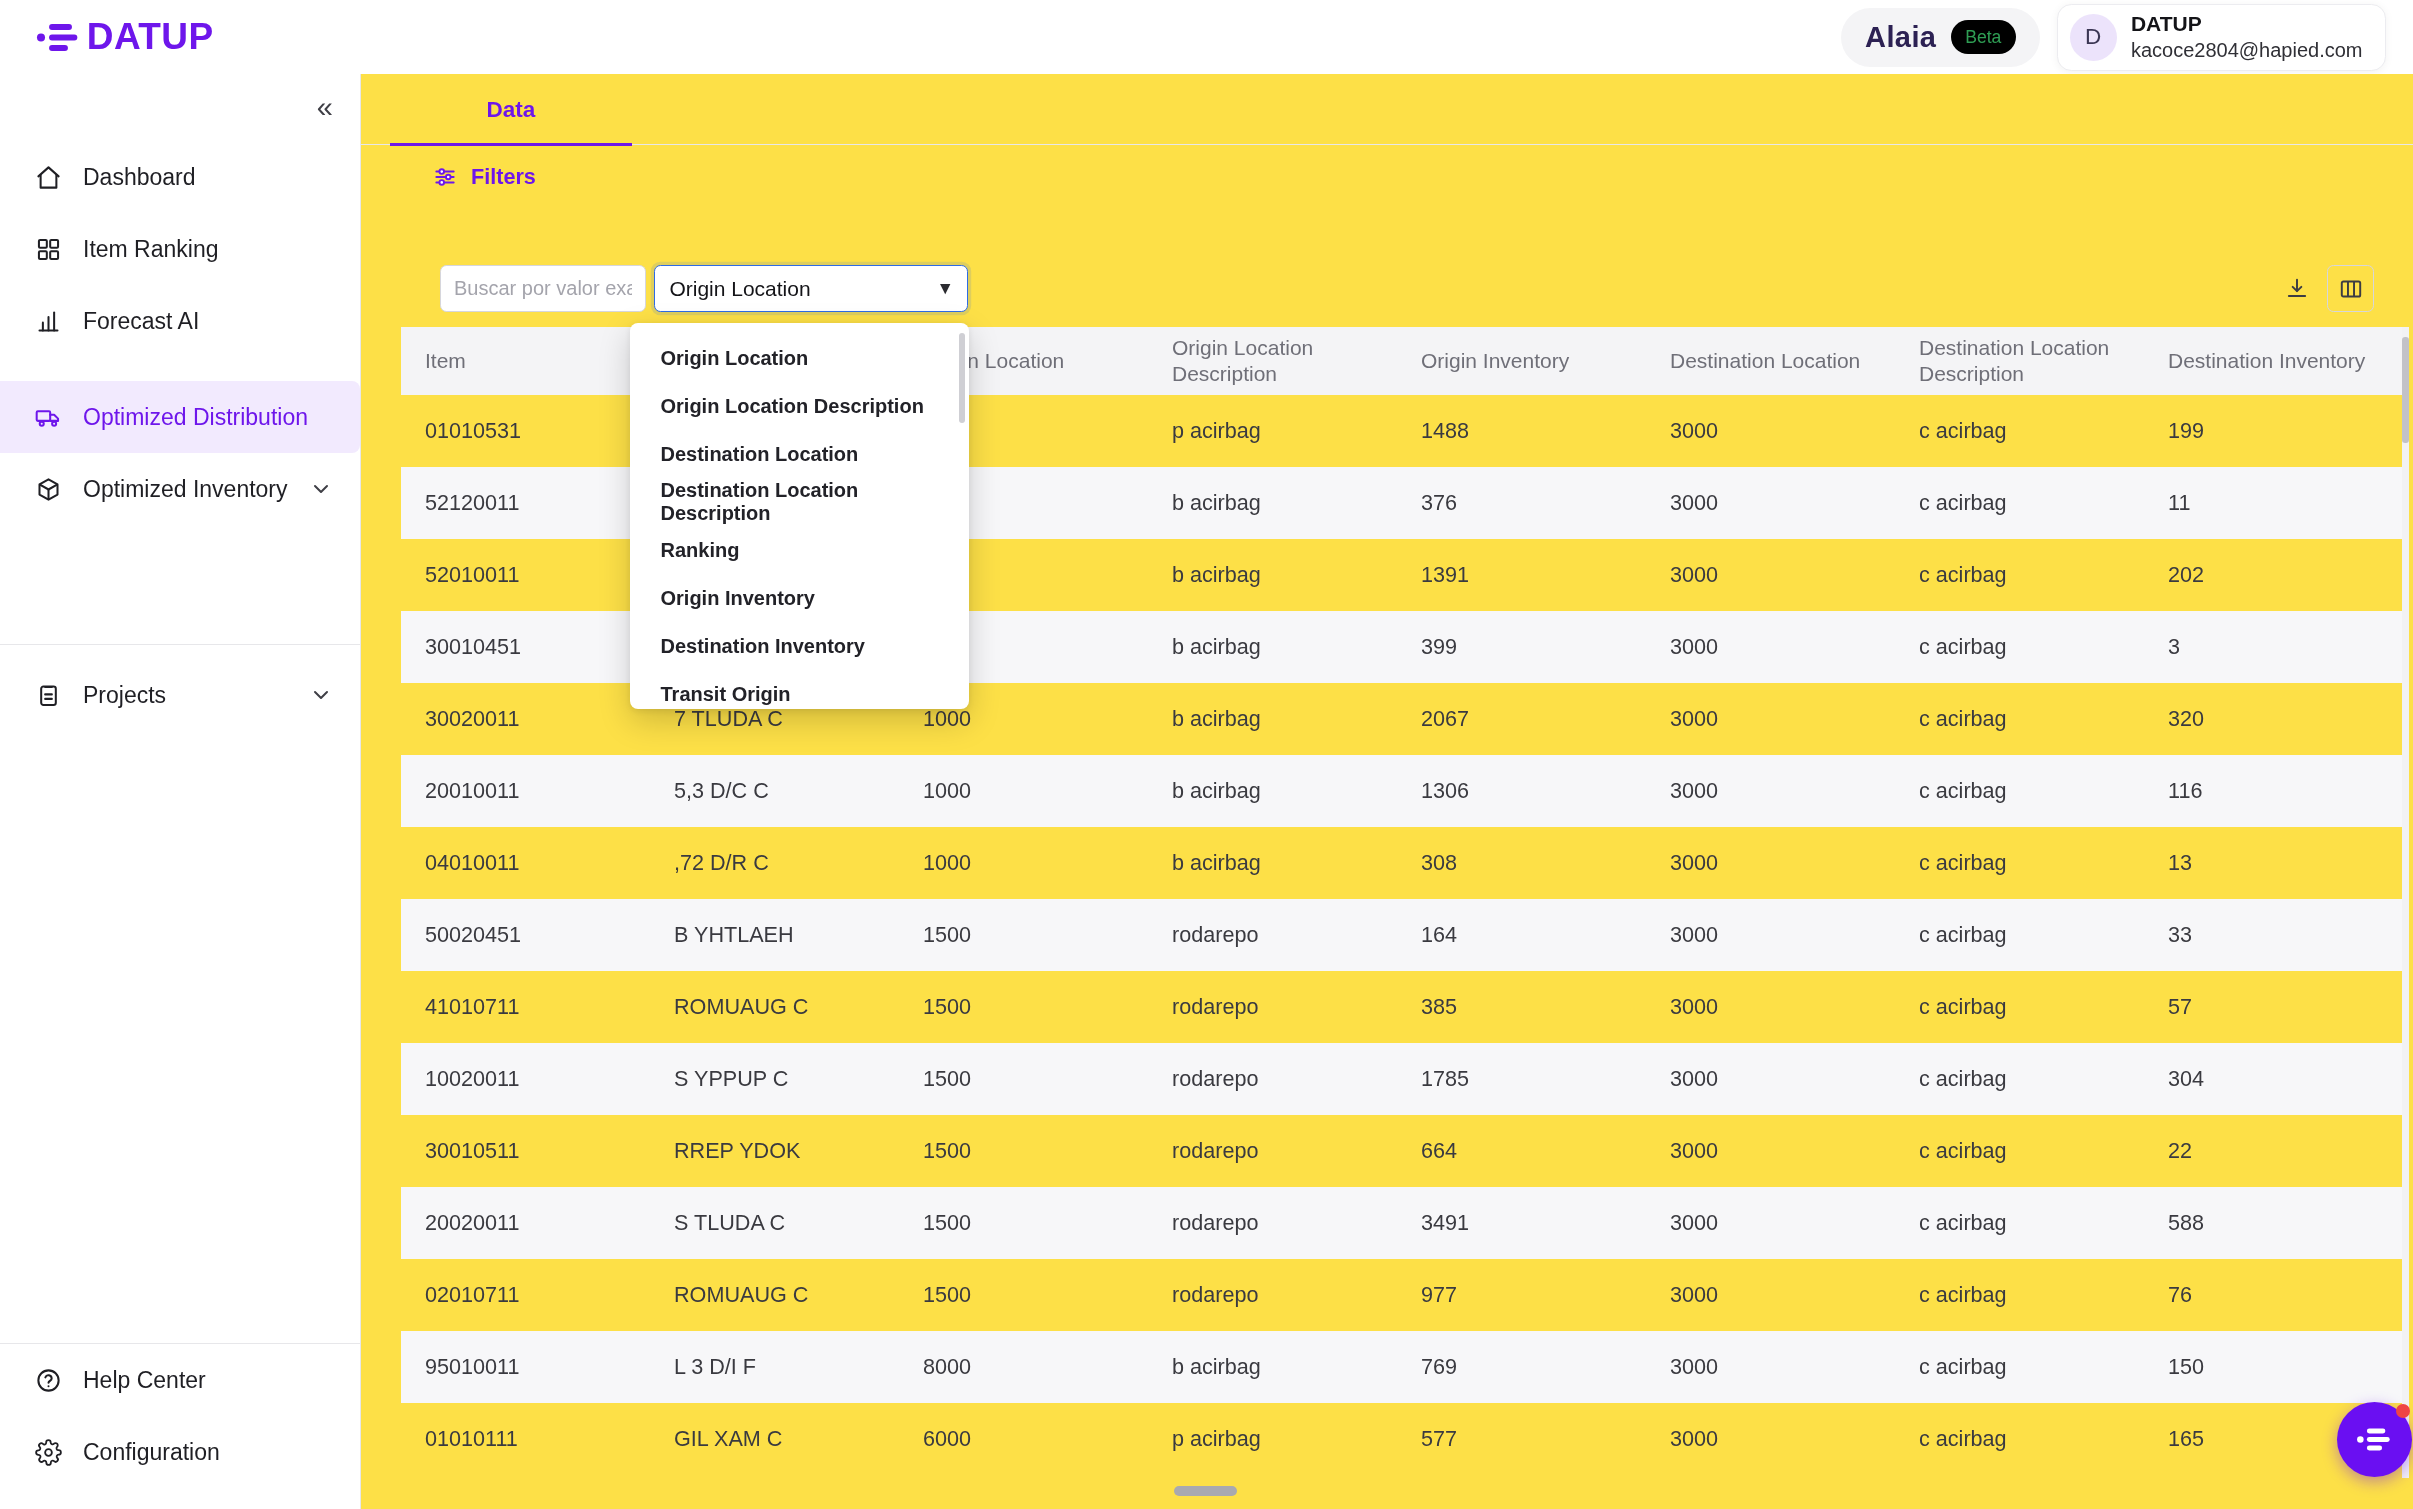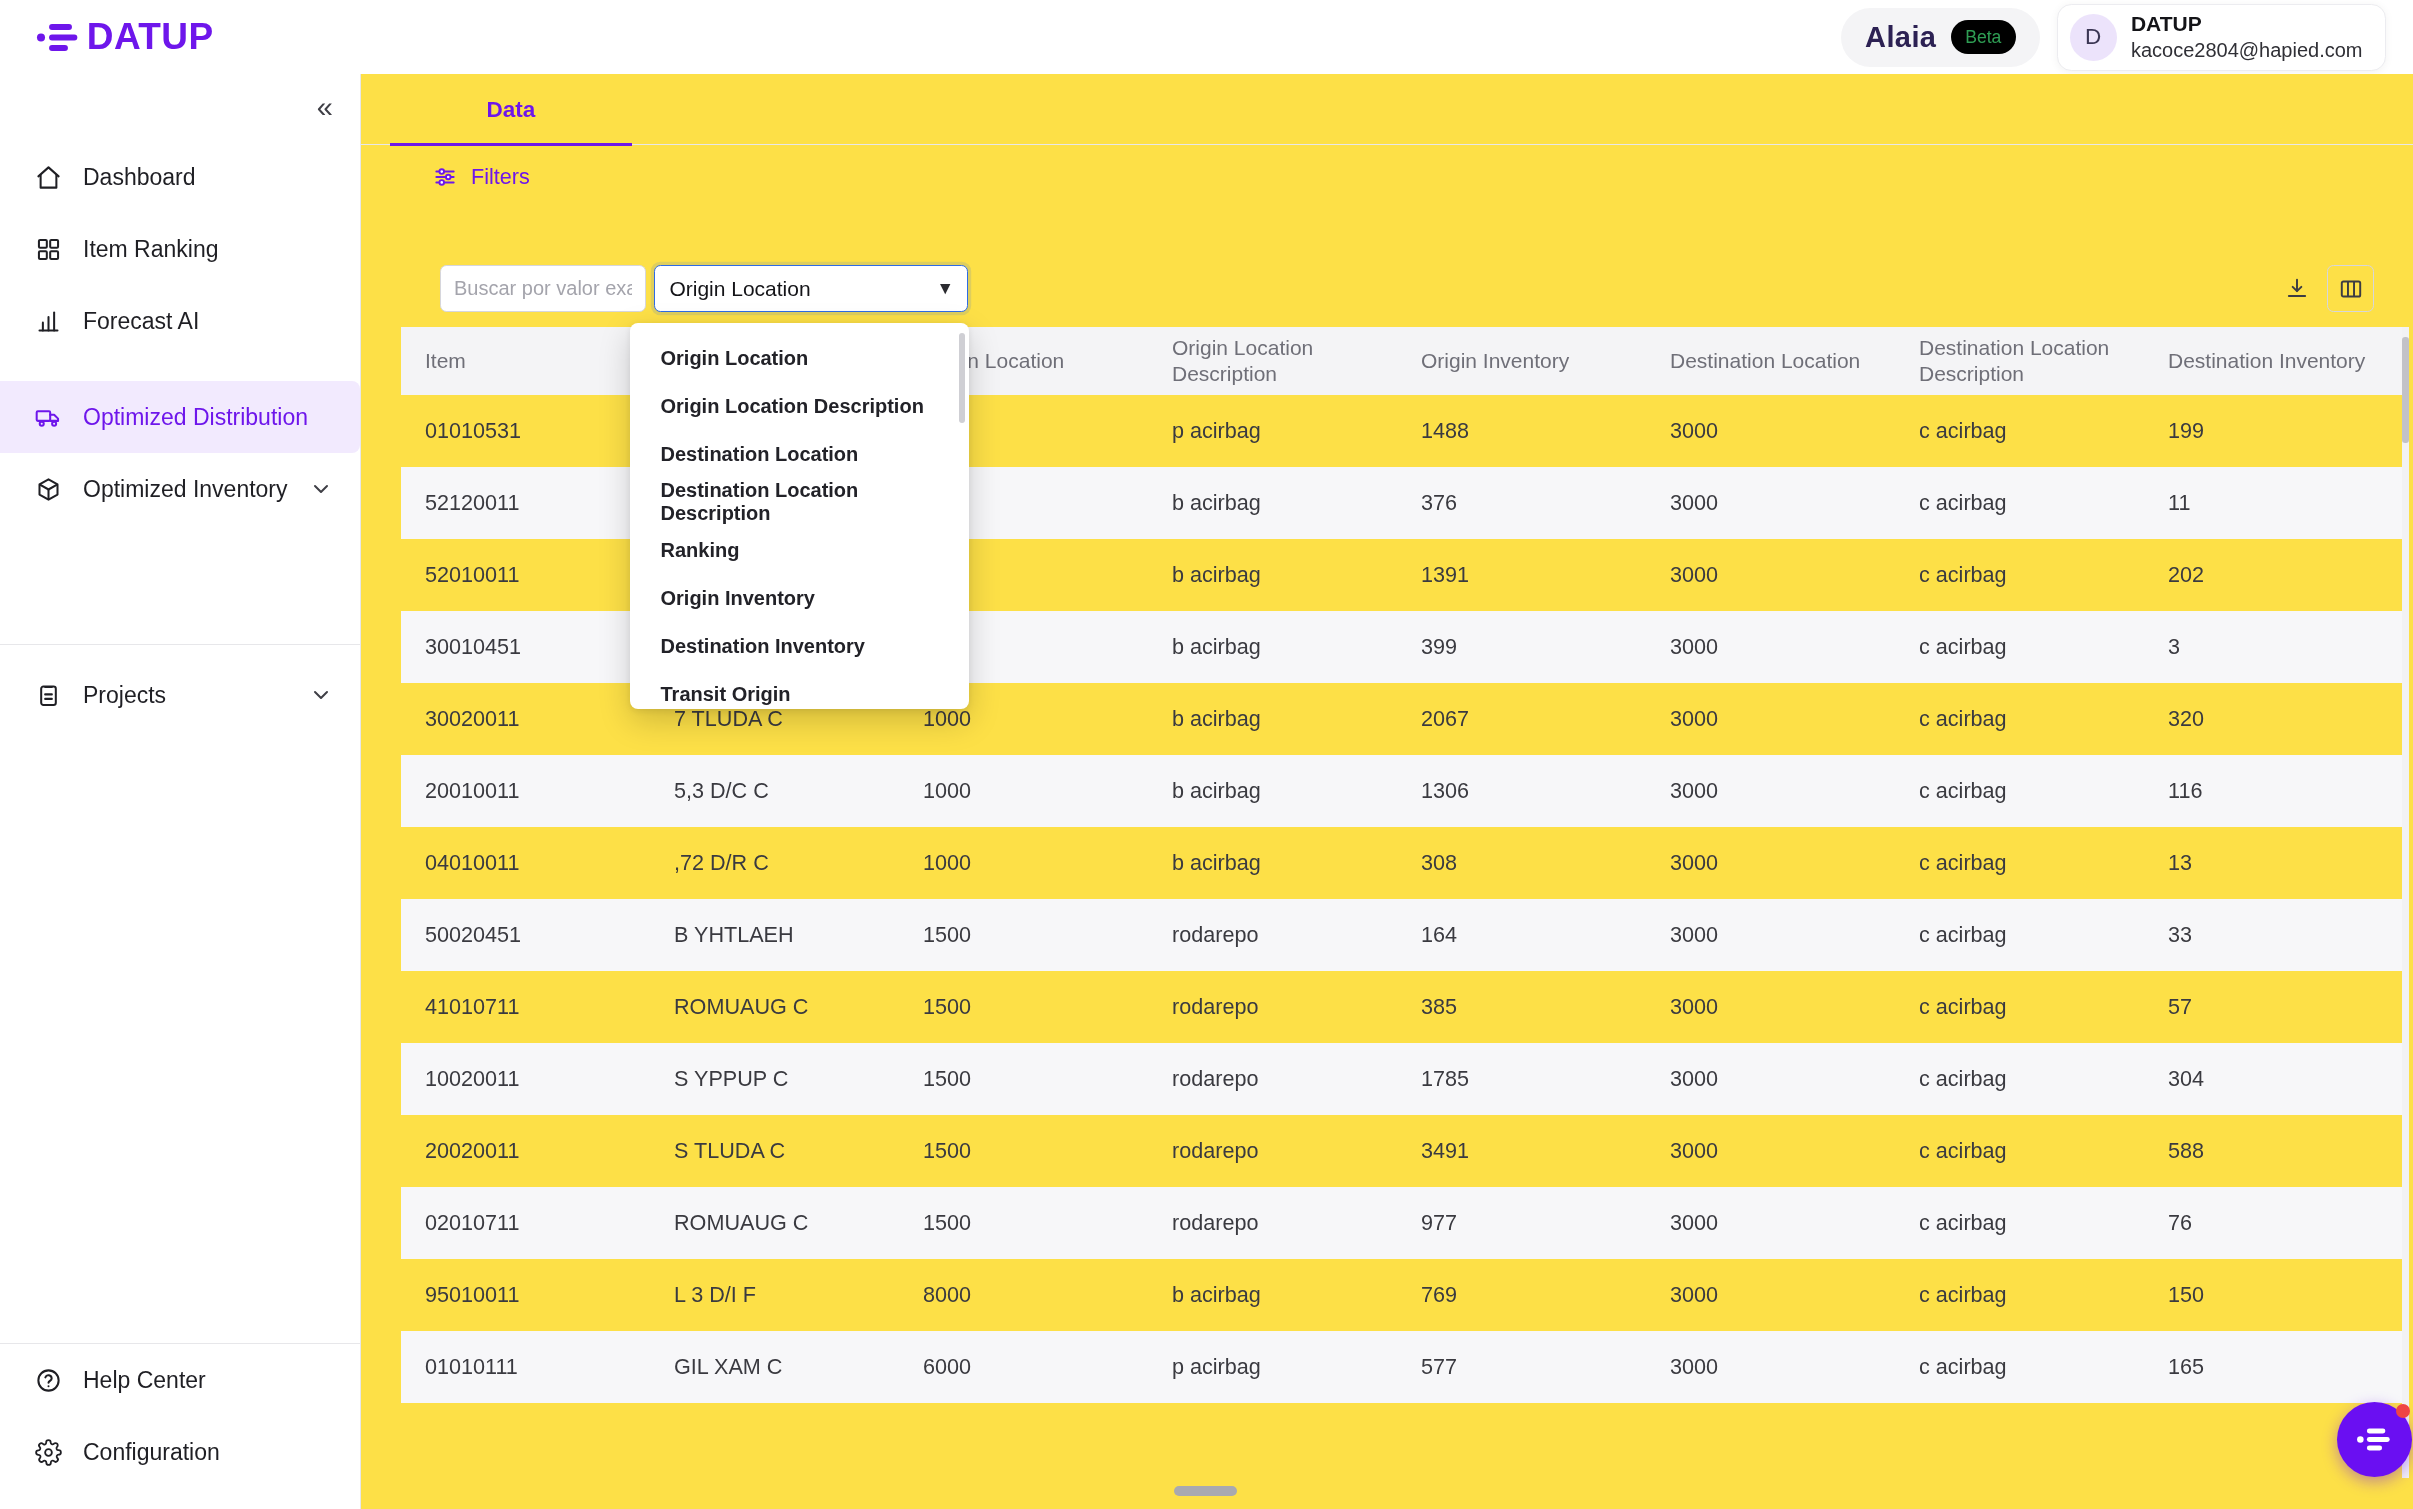--- a/index.html
+++ b/index.html
@@ -51,21 +51,21 @@
   .projects{ margin-top:14.4px; }
   .side-spacer{ flex:1; }
 
   
   .main{ flex:1; position:relative; background:#fde047; }
   .tabbar{ position:absolute; left:0; top:0; width:100%; height:71px; border-bottom:0.8px solid var(--border); }
   .tab{ position:absolute; left:29px; top:0; width:242px; height:71px; display:flex; align-items:center;
         justify-content:center; color:var(--accent); font-size:22.5px; font-weight:700; cursor:pointer; }
   .tab::after{ content:""; position:absolute; left:0; bottom:-0.8px; width:100%; height:3.2px; background:var(--accent); }
   .filters-btn{ position:absolute; left:71px; top:90px; display:flex; align-items:center; gap:13px;
-                color:var(--accent); font-size:21.6px; font-weight:400; }
+                color:var(--accent); font-size:21.6px; font-weight:700; }
   .filters-btn svg{ width:26px; height:26px; }
 
   .search-input{ position:absolute; left:79px; top:191px; width:206px; height:47px; border:0.8px solid #d6d6dc;
                  border-radius:6.4px; padding:0 13px; font-size:20px; font-family:inherit; color:#26262b; outline:none; }
   .search-input::placeholder{ color:#a4a4ac; }
   .column-select{ position:absolute; left:293px; top:191px; width:314px; height:47px; background:#fff;
                   border:1.6px solid #2e6be6; box-shadow:0 0 0 3.2px rgba(46,107,230,0.15); border-radius:6.4px;
                   display:flex; align-items:center; padding:0 40px 0 14.4px; font-size:21px; color:#141418;
                   cursor:pointer; z-index:30; }
   .select-arrow{ position:absolute; right:13px; font-size:17.6px; color:#2b2b30; }
@@ -393,20 +393,30 @@
             <td>10020011</td>
             <td>S YPPUP C</td>
             <td>1500</td>
             <td>rodarepo</td>
             <td>1785</td>
             <td>3000</td>
             <td>c acirbag</td>
             <td>304</td>
           </tr>
 
+          <tr>
+            <td>30010511</td>
+            <td>RREP YDOK</td>
+            <td>1500</td>
+            <td>rodarepo</td>
+            <td>664</td>
+            <td>3000</td>
+            <td>c acirbag</td>
+            <td>22</td>
+          </tr>
 
           <tr>
             <td>20020011</td>
             <td>S TLUDA C</td>
             <td>1500</td>
             <td>rodarepo</td>
             <td>3491</td>
             <td>3000</td>
             <td>c acirbag</td>
             <td>588</td>

